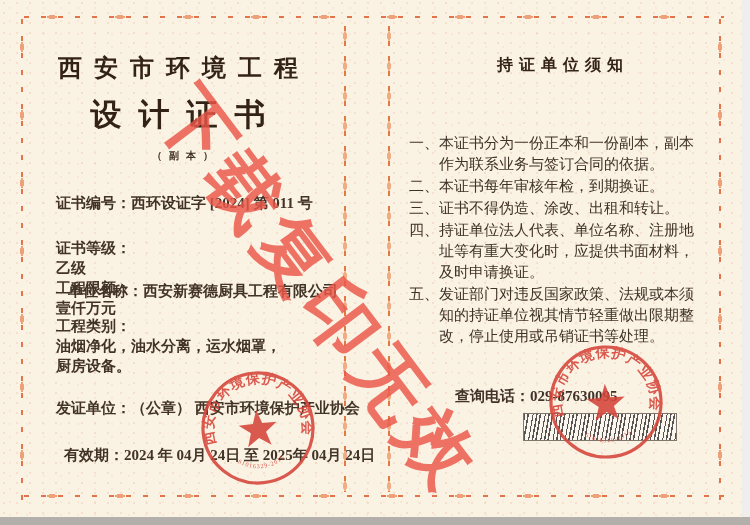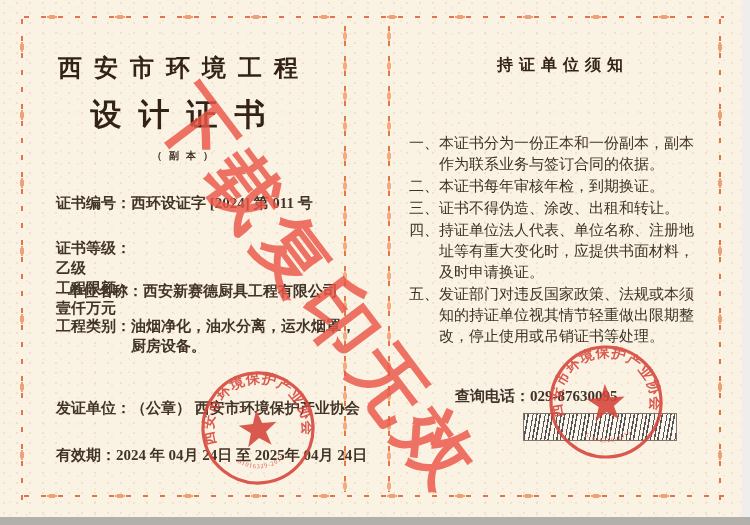--- a/index.html
+++ b/index.html
@@ -52,23 +52,23 @@
   .subtitle{left:36px;top:149px;width:300px;font-size:10px;letter-spacing:7px;font-weight:700;color:#3c2c20;}
 
   .row{position:absolute;display:flex;color:#423327;font-size:15px;font-weight:600;line-height:20px;}
   .row .lbl{white-space:nowrap;}
   .row .val{white-space:nowrap;}
   .row .wrapval{width:230px;white-space:normal;word-break:break-all;}
   .gap{width:14px;}
   .r-number{left:56px;top:193px;align-items:center;}
   .r-grade{left:56px;top:238px;flex-direction:column;}
   .r-company{left:68px;top:281px;}
-  .r-category{left:56px;top:316px;}
+  .r-category{left:56px;top:316px;flex-direction:column;}
   .r-issuer{left:56px;top:398px;}
-  .r-validity{left:56px;top:445px;align-items:flex-end;}
+  .r-validity{left:64px;top:445px;align-items:flex-end;}
 
   
   .rtitle{left:410px;top:55px;width:300px;font-size:16px;font-weight:bold;letter-spacing:6px;text-indent:6px;color:#332216;}
   .items{position:absolute;left:409px;top:133px;width:300px;color:#3f3227;font-size:15px;font-weight:500;}
   .itm{display:flex;line-height:21px;margin-bottom:1px;}
   .itm .no{width:30px;flex:0 0 30px;}
   .itm .txt{width:255px;word-break:break-all;}
   .phone{position:absolute;left:455px;top:387px;font-size:15px;font-weight:700;color:#42332a;white-space:nowrap;}
   .barcode{
     position:absolute;left:523px;top:413px;width:152px;height:26px;

